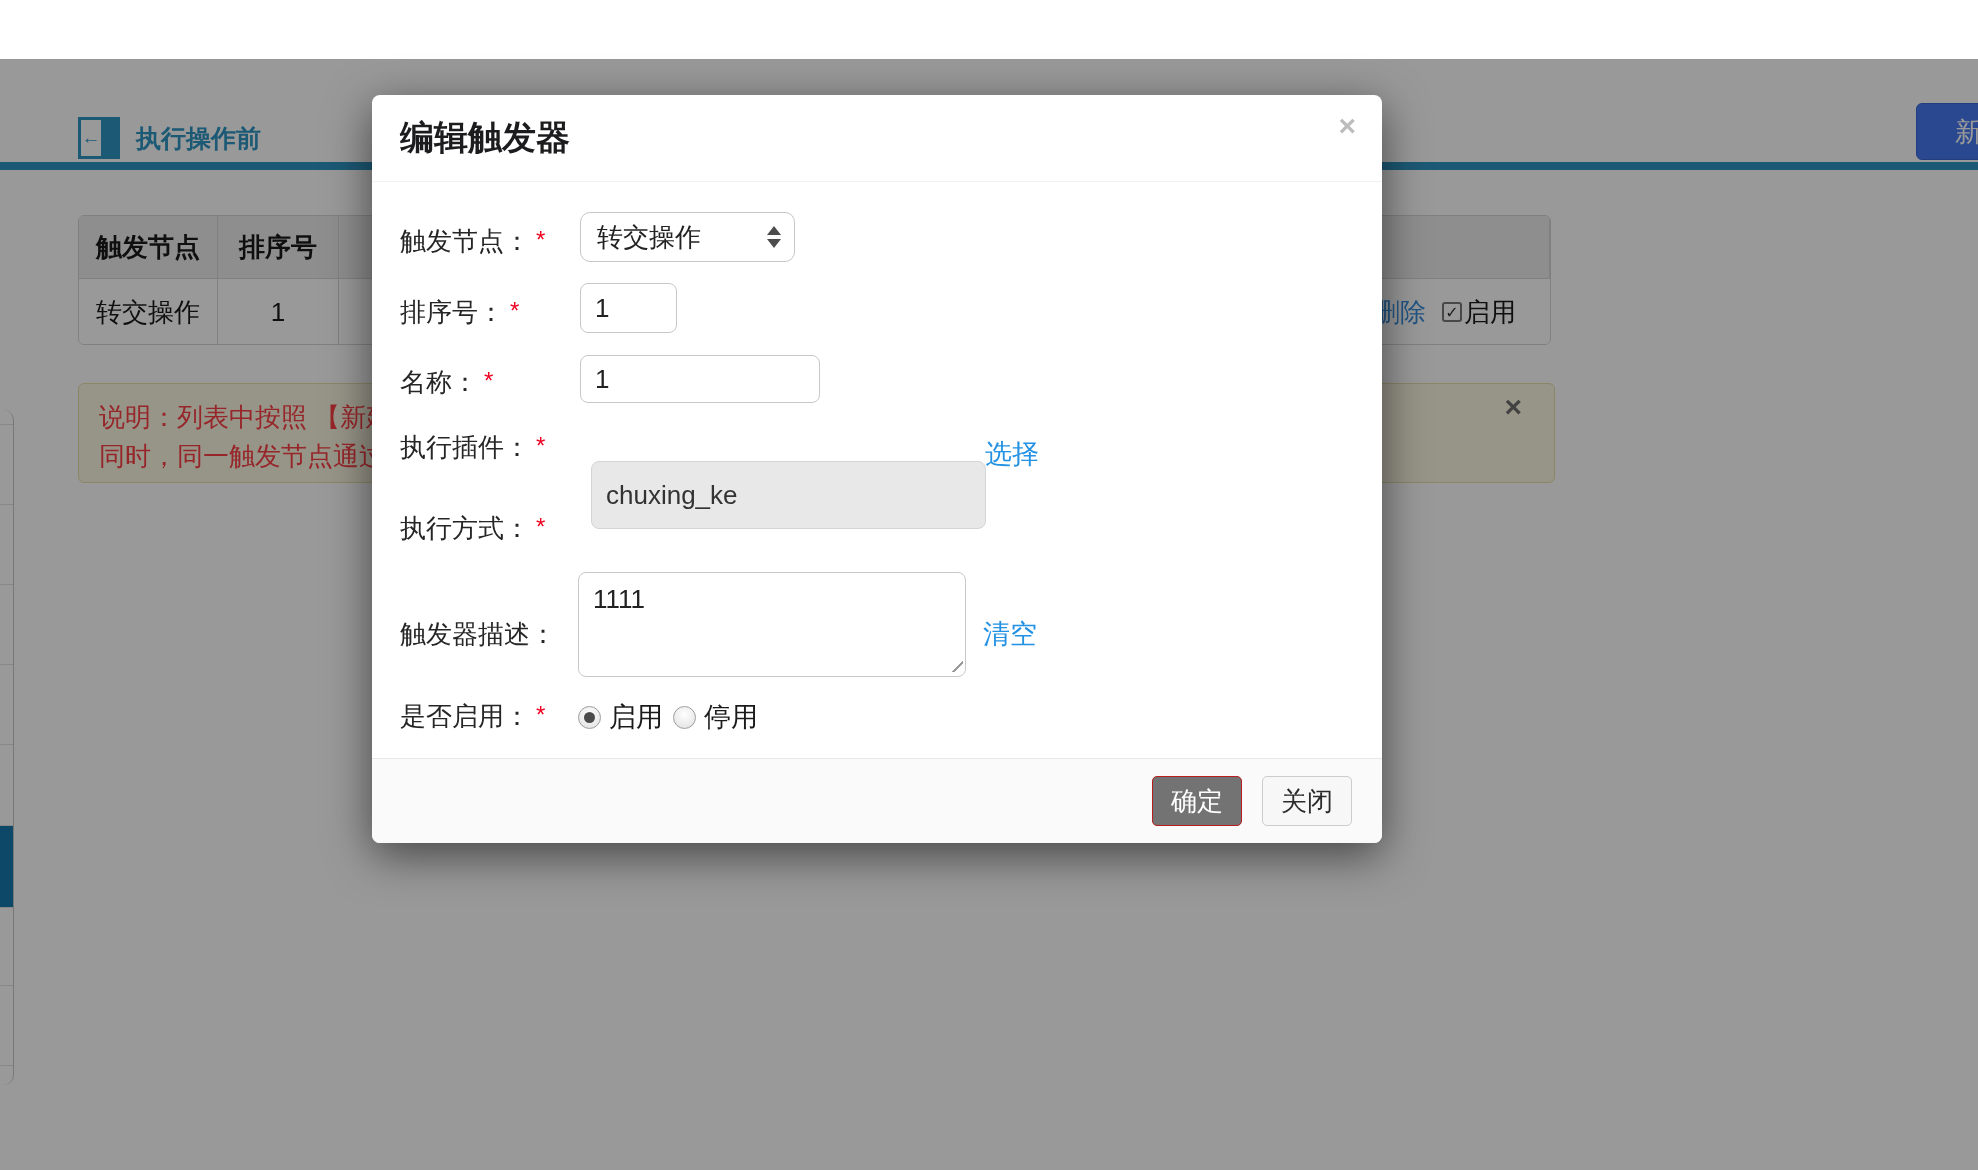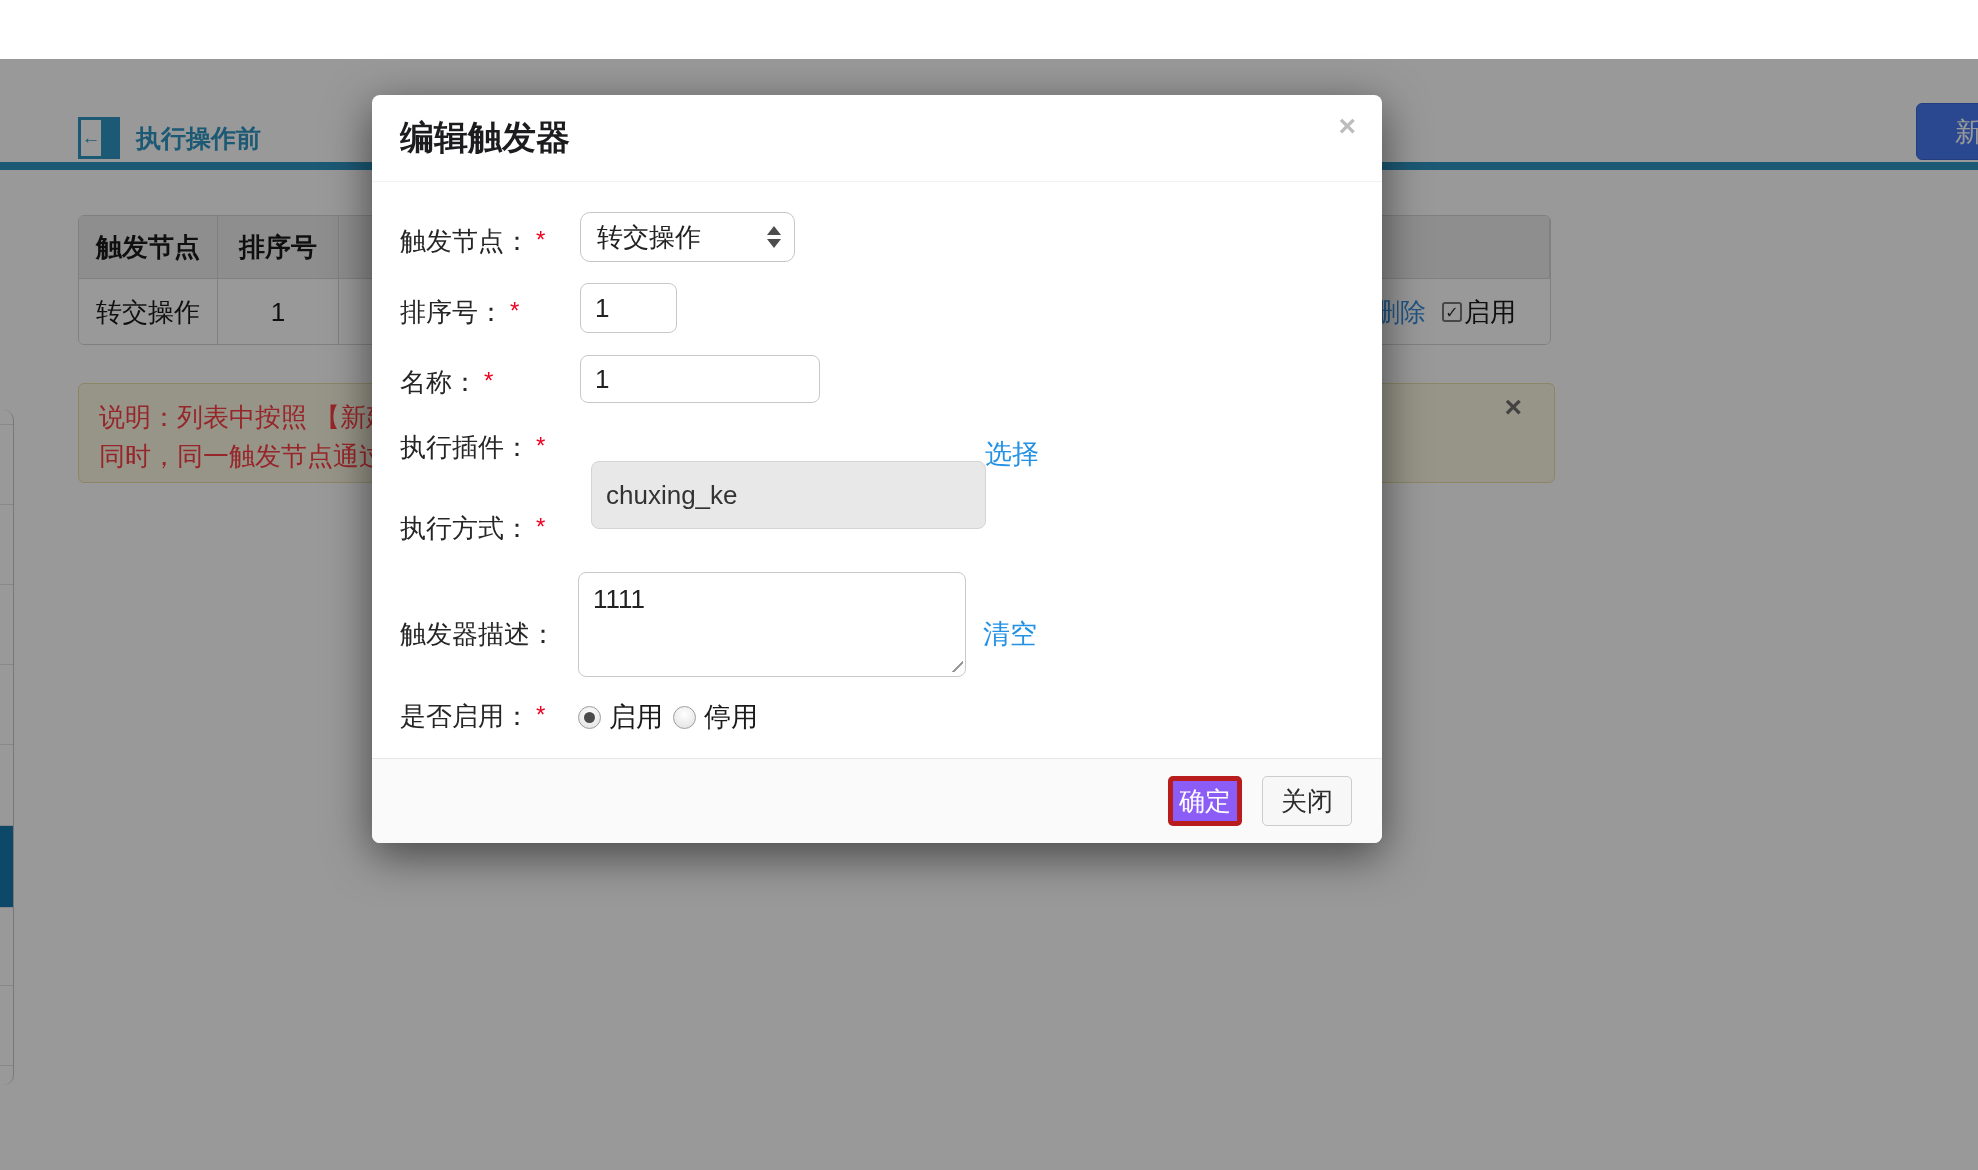--- a/index.html
+++ b/index.html
@@ -93,21 +93,21 @@
        background:radial-gradient(circle at 50% 35%,#fff 0%,#e2e2e2 90%);display:inline-flex;
        align-items:center;justify-content:center;cursor:pointer;}
   .radio.checked::after{content:"";width:11px;height:11px;border-radius:50%;background:#4b4b4b;}
   .radio-label{font-size:27px;color:#1a1a1a;margin:0 10px 0 8px;}
 
   .modal-footer{position:absolute;left:0;bottom:0;width:100%;height:85px;background:#fafafa;
        border-top:1px solid #e8e8e8;border-radius:0 0 8px 8px;box-sizing:border-box;
        display:flex;align-items:center;justify-content:flex-end;gap:20px;padding-right:30px;}
   .btn{height:50px;border-radius:5px;font-size:26px;display:flex;align-items:center;justify-content:center;
        box-sizing:border-box;cursor:pointer;}
-  .btn-primary{width:74px;background:#8b5cf6;border:5px solid #b91c1c;color:#fff;}
+  .btn-primary{width:90px;background:#737373;border:1px solid #b91c1c;color:#fff;}
   .btn-default{width:90px;background:#f7f7f7;border:1px solid #cccccc;color:#2b2b2b;}
 </style>
 </head>
 <body>
 
 <div id="screen">
 
 
   <div class="page">
 

